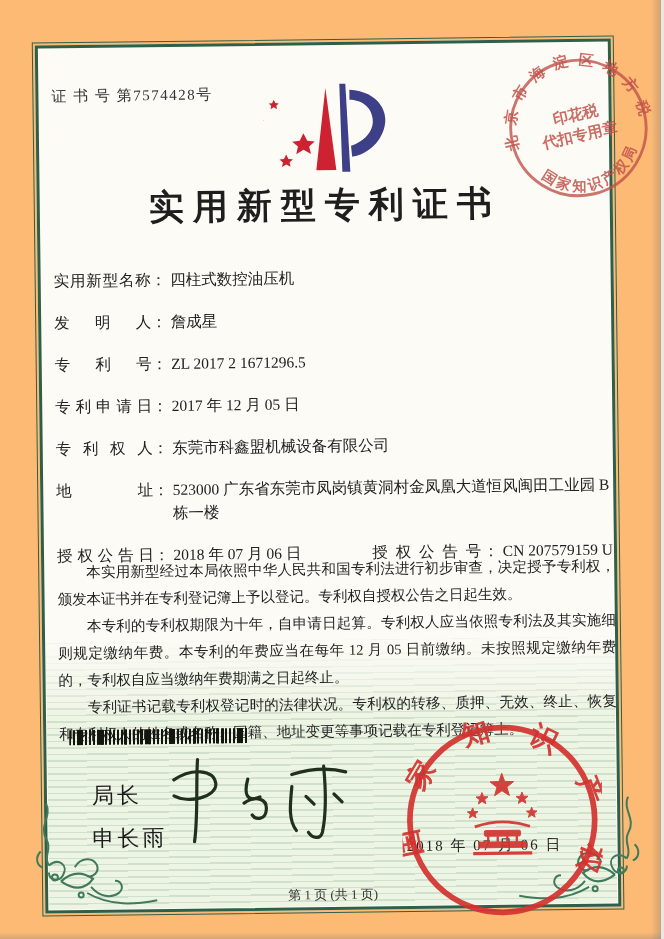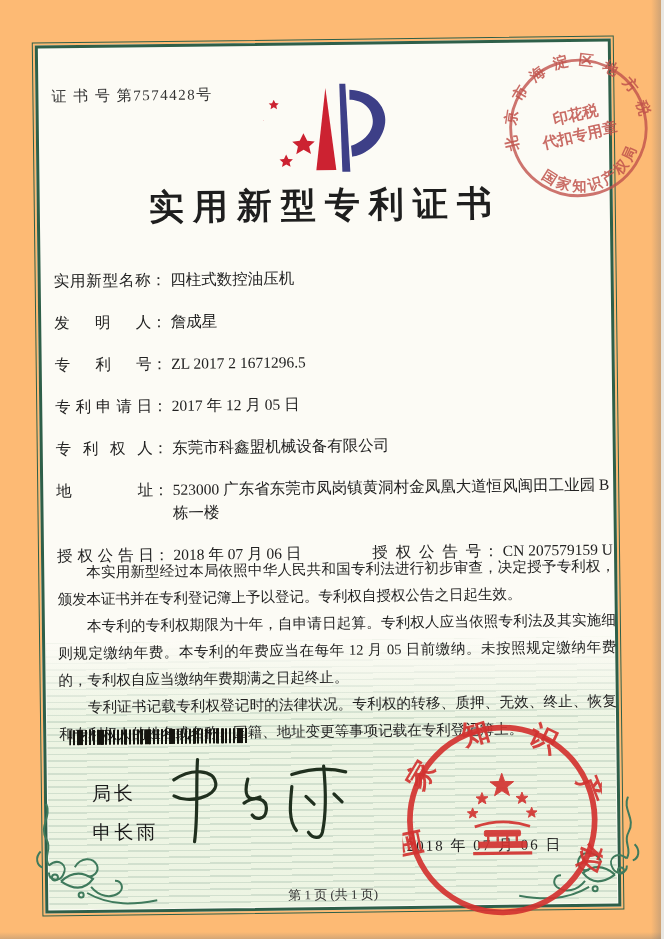--- a/index.html
+++ b/index.html
@@ -31,21 +31,21 @@
   .fgroup{display:flex;}
   .fgroup .flabel2{display:inline-block;letter-spacing:2px;}
   .paras{left:56px;top:556px;width:558px;font-size:14.5px;line-height:27px;
         text-align:justify;color:#1f1f1f;z-index:2;}
   .paras p{margin:0;text-indent:2em;}
   .barcode{left:66px;top:727px;width:178px;height:15px;z-index:2;
         background:
           repeating-linear-gradient(90deg,#15150f 0 2px,transparent 2px 4px),
           repeating-linear-gradient(90deg,transparent 0 9px,#15150f 9px 12px,transparent 12px 23px),
           repeating-linear-gradient(90deg,transparent 0 30px,#15150f 30px 32px,transparent 32px 41px);}
-  .sig-block{left:88px;top:778px;font-size:19px;letter-spacing:3px;color:#1c1c1c;z-index:3;}
+  .sig-block{left:88px;top:778px;font-size:22px;letter-spacing:3px;color:#1c1c1c;z-index:3;}
   .sig-block div{margin-bottom:13px;}
   .sig-hand{left:152px;top:752px;z-index:3;}
   .seal-date{left:402px;top:838px;font-size:15px;letter-spacing:2px;color:#222;z-index:2;}
   .seal{left:398px;top:722px;z-index:4;}
   .tax-stamp{left:502px;top:50px;z-index:4;transform:rotate(-12deg);}
   .footer{left:40px;top:886px;width:576px;text-align:center;font-size:13px;color:#333;z-index:3;}
   .orn{z-index:3;}
   .orn-l{left:26px;top:800px;}
   .orn-r{left:512px;top:800px;transform:scaleX(-1);}
 </style>

